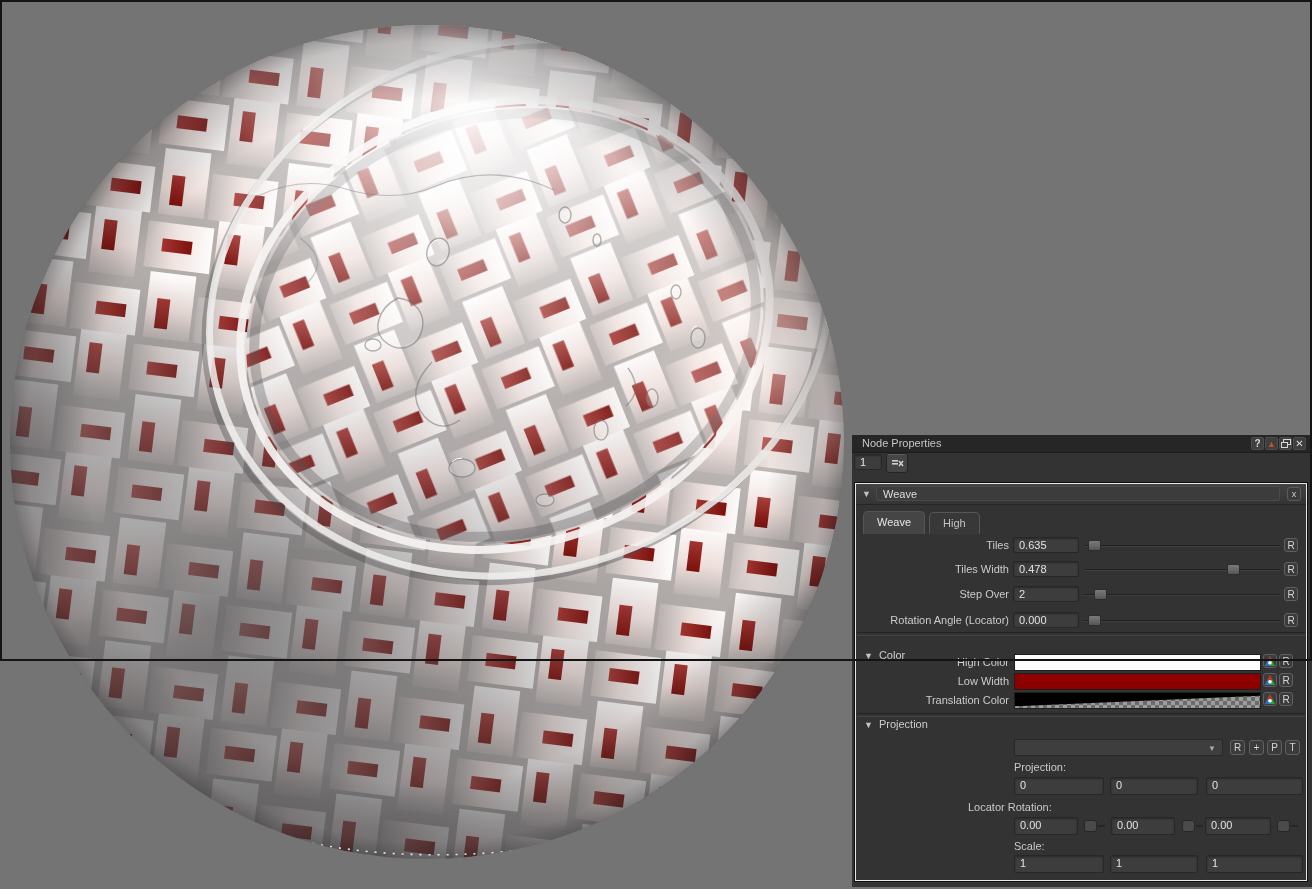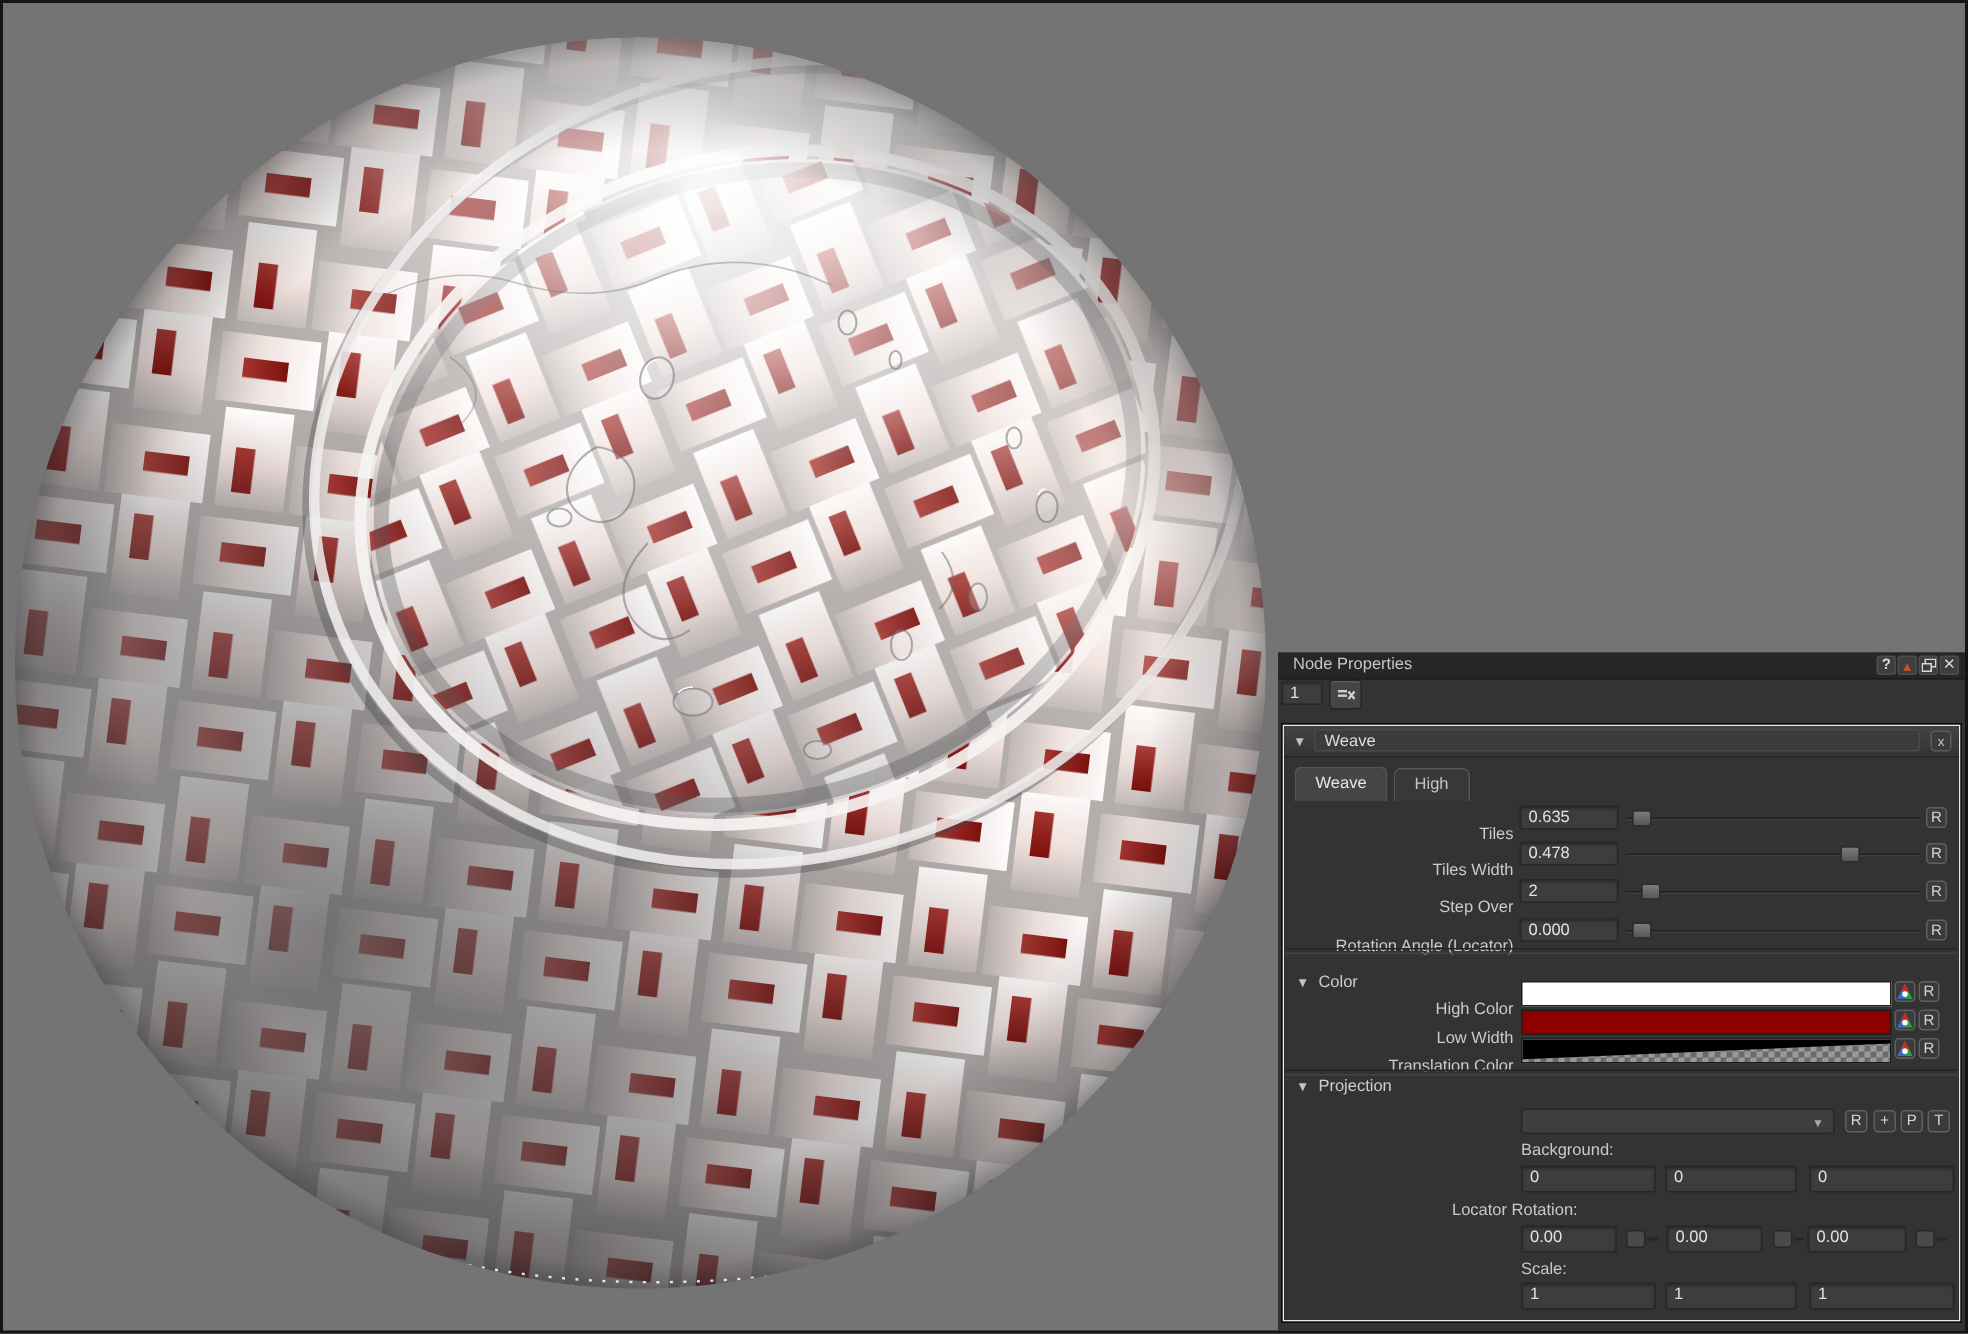--- a/index.html
+++ b/index.html
@@ -1,17 +1,17 @@
 <!DOCTYPE html>
 <html><head>
 <meta charset="utf-8">
 <style>
   html,body{margin:0;padding:0;background:#747474;width:1312px;height:889px;overflow:hidden;
     font-family:"Liberation Sans","DejaVu Sans",sans-serif;-webkit-font-smoothing:antialiased;}
-  .stage{position:absolute;inset:0;width:1312px;height:889px;}
+  .stage{position:absolute;inset:0;width:1312px;height:661px;}
   .frame{position:absolute;inset:0;border:2px solid #141414;pointer-events:none;z-index:60;}
   .viewport{position:absolute;inset:0;background:#747474;}
 
   
   .panel{position:absolute;left:852px;top:435px;width:460px;height:452px;background:#333;z-index:40;font-size:11px;color:#c9c9c9;}
   .titlebar{position:absolute;left:0;top:0;right:0;height:17px;background:#262626;border-bottom:1px solid #1c1c1c;}
   .titlebar .ttl{position:absolute;left:10px;top:0;line-height:17px;font-size:11px;color:#c6c6c6;}
   .tb-icons{position:absolute;right:6px;top:2px;display:flex;gap:1px;}
   .tb-btn{width:13px;height:13px;background:#3e3e3e;border:1px solid #4d4d4d;border-radius:2px;
     font-size:10px;font-weight:bold;color:#d8d8d8;text-align:center;line-height:12px;box-sizing:border-box;}
@@ -29,21 +29,21 @@
   .gb-titlefield{position:absolute;left:20px;top:2px;right:26px;height:15px;background:#3c3c3c;border:1px solid #4a4a4a;
     border-radius:2px;line-height:14px;padding-left:6px;color:#dedede;box-sizing:border-box;}
   .gb-close{position:absolute;right:5px;top:3px;width:14px;height:14px;background:#3b3b3b;border:1px solid #5c5c5c;border-radius:3px;
     color:#cfcfcf;font-size:9px;text-align:center;line-height:13px;box-sizing:border-box;}
   .tabs{position:absolute;left:7px;top:27px;display:flex;gap:4px;align-items:flex-end;}
   .tab{height:21px;padding:0 13px;line-height:21px;background:#383838;border:1px solid #565656;border-bottom:none;
     border-radius:5px 5px 0 0;color:#c4c4c4;}
   .tab.active{background:#454545;color:#e6e6e6;height:22px;}
 
   .prow{position:absolute;left:0;right:0;height:17px;}
-  .plabel{position:absolute;left:0;top:11px;width:153px;text-align:right;line-height:17px;color:#cbcbcb;white-space:nowrap;}
+  .plabel{position:absolute;left:0;top:0;width:153px;text-align:right;line-height:17px;color:#cbcbcb;white-space:nowrap;}
   .pfld{position:absolute;left:157px;top:0;width:66px;height:16px;}
   .sld{position:absolute;left:228px;top:0;width:196px;height:17px;}
   .track{position:absolute;left:0;right:0;top:8px;height:1px;background:#202020;border-bottom:1px solid rgba(255,255,255,.14);}
   .hdl{position:absolute;top:3px;width:13px;height:11px;background:linear-gradient(#7b7b7b,#565656);
     border:1px solid #2c2c2c;border-radius:2px;box-sizing:border-box;}
   .tick{position:absolute;left:0;top:8px;width:5px;height:2px;background:#202020;}
   .rbtn{position:absolute;left:428px;top:1px;width:14px;height:14px;background:#3b3b3b;border:1px solid #606060;border-radius:3px;
     color:#d6d6d6;font-size:10px;text-align:center;line-height:13px;box-sizing:border-box;}
   .divider{position:absolute;left:1px;right:1px;height:2px;border-top:1px solid #242424;border-bottom:1px solid #454545;}
   .sec-title{position:absolute;left:8px;line-height:14px;color:#cdcdcd;}
@@ -320,21 +320,21 @@
 
       <div class="dropdown">
         <span style="line-height:15px;padding-left:6px;color:#dcdcdc"></span>
         <span class="dd-arrow">▼</span>
       </div>
       <div class="sbtn" style="left:374px">R</div>
       <div class="sbtn" style="left:393px">+</div>
       <div class="sbtn" style="left:411px">P</div>
       <div class="sbtn" style="left:429px">T</div>
 
-      <div class="flabel" style="left:158px;top:276px">Background:</div>
+      <div class="flabel" style="left:158px;top:276px">Projection:</div>
       <div class="fld vfld" style="left:158px;top:293px;width:90px">0</div>
       <div class="fld vfld" style="left:254px;top:293px;width:88px">0</div>
       <div class="fld vfld" style="left:350px;top:293px;width:97px">0</div>
 
       <div class="flabel" style="left:112px;top:316px">Locator Rotation:</div>
       <div style="position:absolute;left:0;top:333px;height:18px;width:452px">
         <div class="fld vfld" style="left:158px;width:64px">0.00</div>
         <div class="mini" style="left:228px"></div>
           <div class="mini-dash" style="left:242px"></div>
         <div class="fld vfld" style="left:255px;width:64px">0.00</div>

